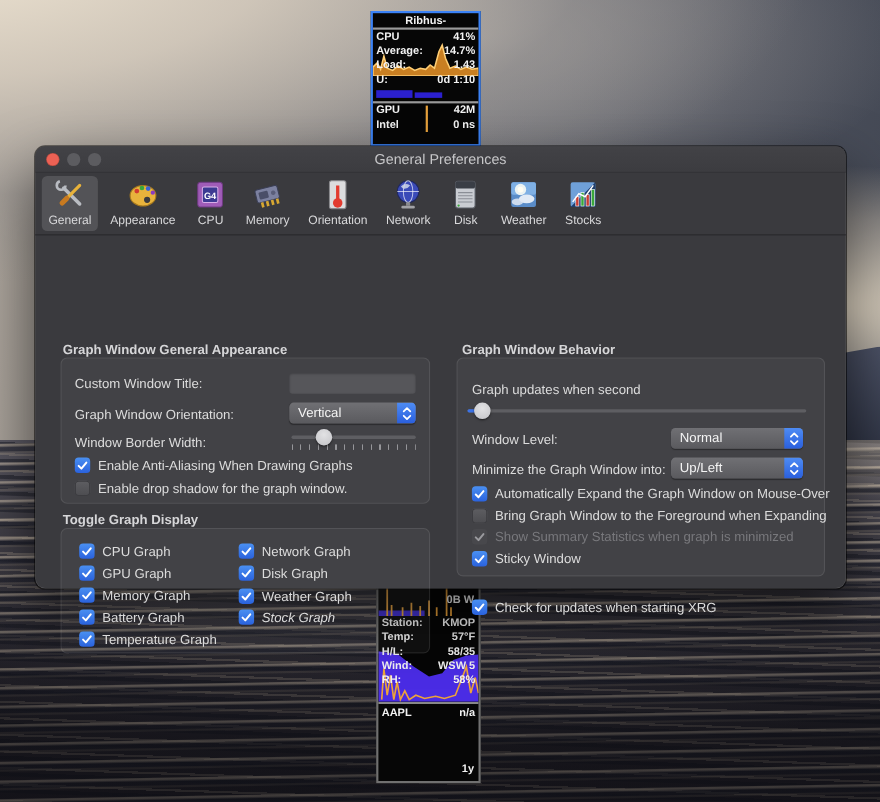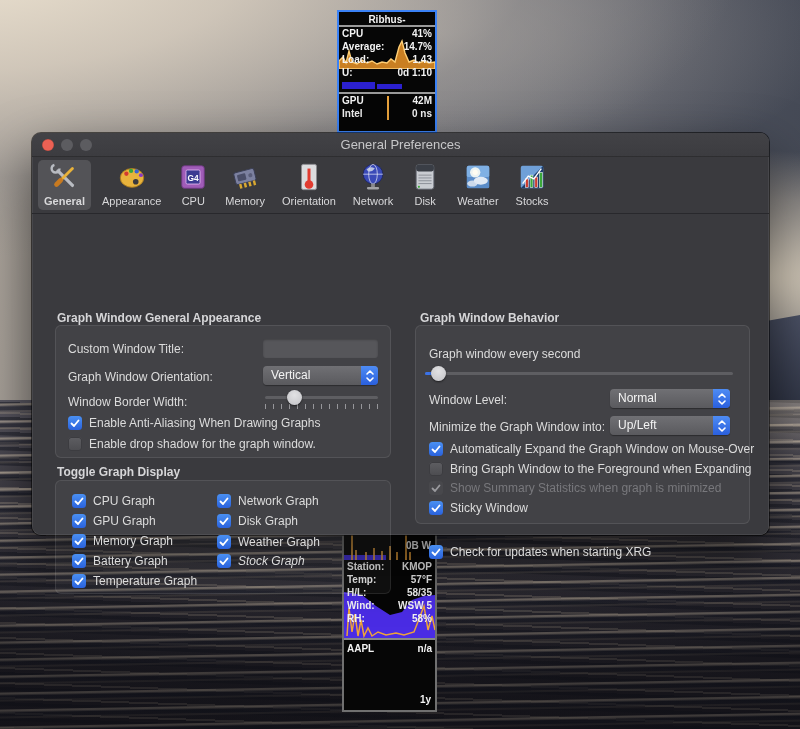--- a/index.html
+++ b/index.html
@@ -61,21 +61,21 @@
     border-radius:9px 9px 0 0; border-bottom:1px solid rgba(0,0,0,.3); }
   .tl { position:absolute; top:6px; width:12px; height:12px; border-radius:50%; }
   .tl.red { left:10px; background:#ec6154; box-shadow:inset 0 0 0 .5px rgba(0,0,0,.25); }
   .tl.g1 { left:29px; background:#5c5c60; }
   .tl.g2 { left:48px; background:#5c5c60; }
   .win-title { text-align:center; line-height:23px; font-size:13px; color:#c6c6c8; }
 
   .toolbar { display:flex; align-items:flex-end; gap:5px; padding:4px 6px 3px 6px; height:57px;
     border-bottom:1px solid #28282c; }
   .tool { display:flex; flex-direction:column; align-items:center; padding:2px 6px 2px 6px; border-radius:5px; }
-  .tool.sel { background:rgba(255,255,255,.13);font-weight:bold; }
+  .tool.sel { background:rgba(255,255,255,.13); }
   .tool-icon { height:33px; display:flex; justify-content:center; }
   .tool-label { font-size:11px; color:#d8d8da; line-height:13px; white-space:nowrap; }
 
   .content { position:relative; height:320px; }
   .group-title { position:absolute; font-weight:bold; color:#d6d6d8; font-size:12px; }
   .groupbox { position:absolute; background:rgba(255,255,255,.045); border:1px solid rgba(255,255,255,.09); border-radius:6px; }
 
   .lbl { position:absolute; color:#dcdcdc; white-space:nowrap; }
   .field { position:absolute; height:19px; background:#56565a; border-radius:3px; border:none; outline:none;
     box-shadow:inset 0 1px 2px rgba(0,0,0,.25); color:#f0f0f0; font-size:12px; padding:0 5px; font-family:"Liberation Sans",sans-serif; }
@@ -434,21 +434,21 @@
       <span class="cbbox">
           <svg width="12" height="12" viewBox="0 0 12 12">
             <path d="M2.5,6.5 L5,9 L9.5,3.5" stroke="#fff" stroke-width="1.8" fill="none" stroke-linecap="round" stroke-linejoin="round"></path>
           </svg>
         </span>
       <span class="cbl">Stock Graph</span>
     </div>
 
     <div class="group-title" style="left:388px; top:97px;">Graph Window Behavior</div>
     <div class="groupbox" style="left:383px; top:111px; width:335px; height:199px;"></div>
-    <div class="lbl" style="left:397px; top:133px;">Graph window every second</div>
+    <div class="lbl" style="left:397px; top:133px;">Graph updates when second</div>
     <div class="slider" style="left:393px; top:158px; width:308px;">
       <div class="track">
         <div class="fill" style="width:12px;"></div>
         <div class="thumb" style="left:6px;"></div>
       </div>
     </div>
     <div class="lbl" style="left:397px; top:179px;">Window Level:</div>
     <div class="popup" style="left:578px; top:175px; width:120px;">
       <span class="txt">Normal</span>
       <span class="cap">

